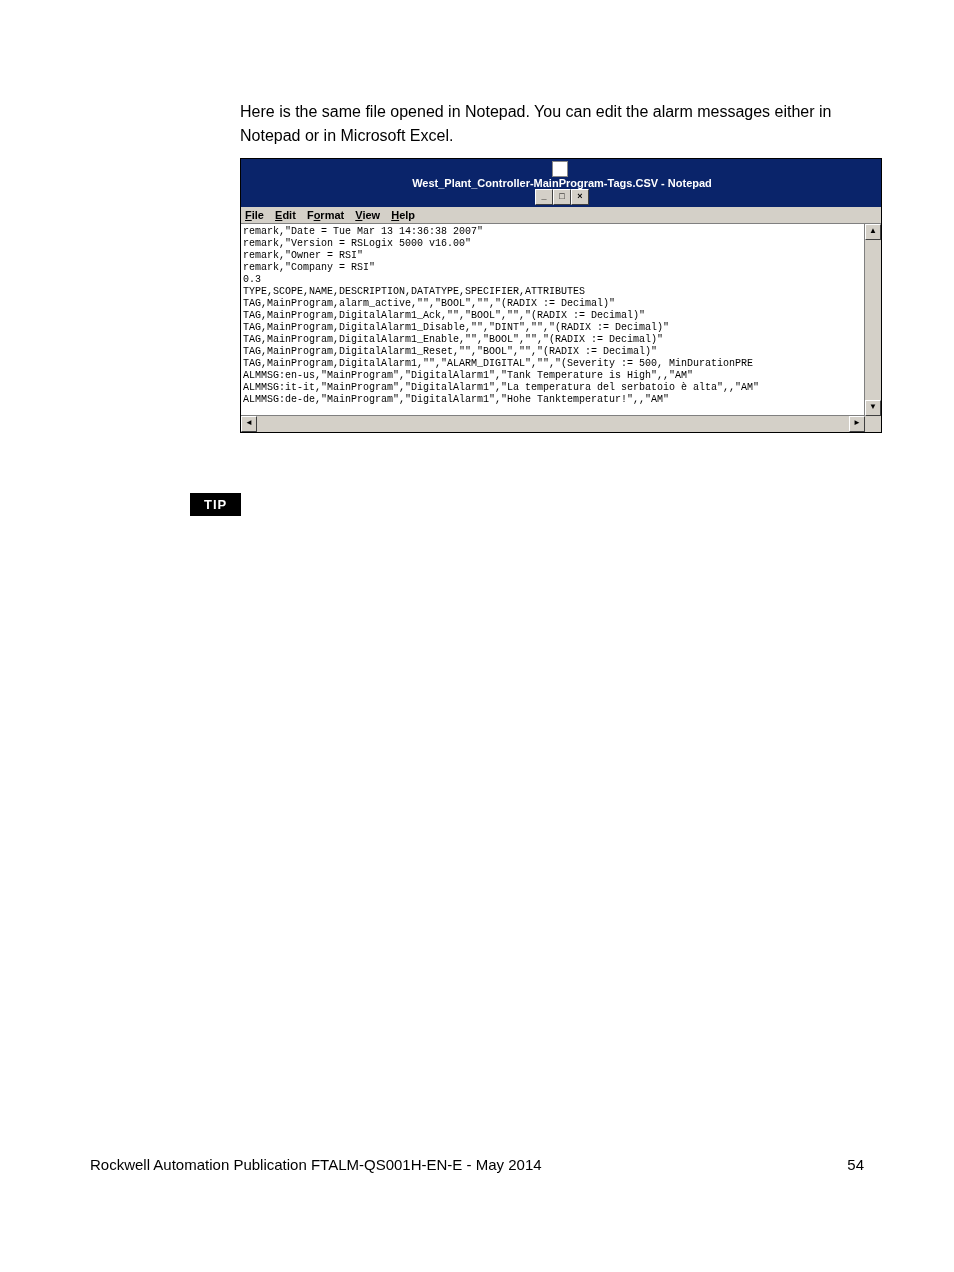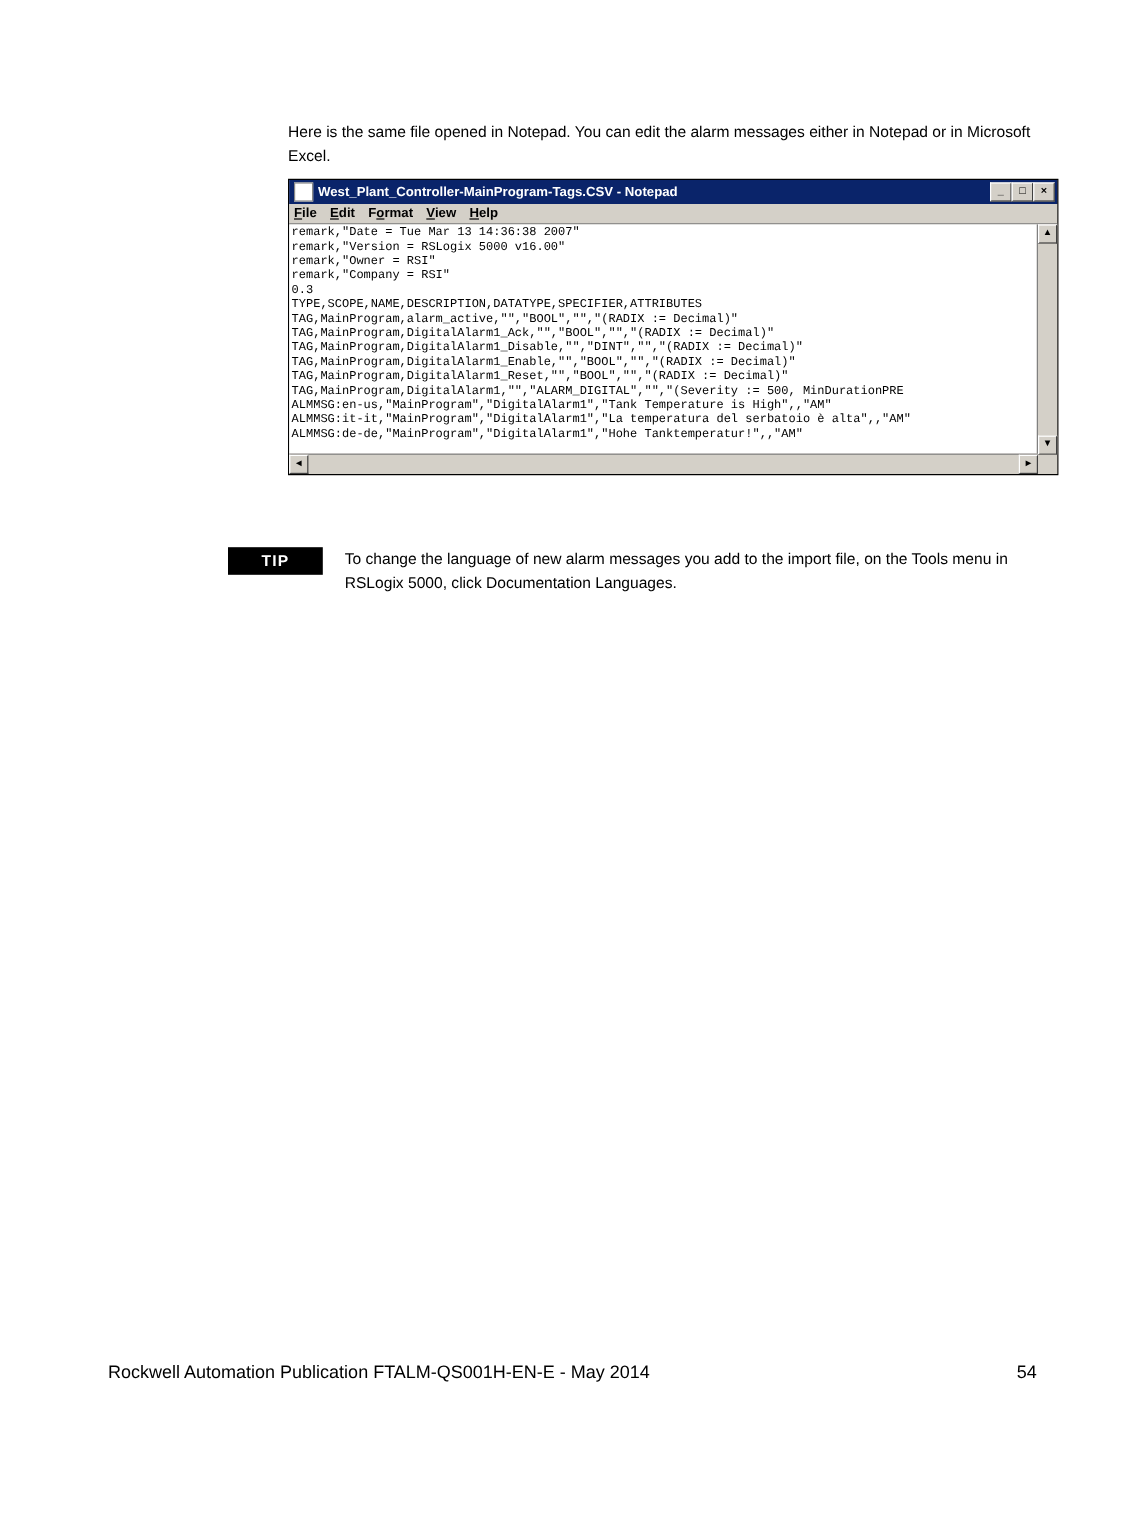--- a/index.html
+++ b/index.html
@@ -6,41 +6,42 @@
     margin: 0;
     padding: 0;
     background: #fff;
     font-family: Arial, sans-serif;
     width: 954px;
   }
   .page {
     padding: 100px 80px 60px 80px;
   }
   .intro {
-    font-size: 13px;
+    font-size: 16px;
     color: #000;
     margin: 0 0 10px 160px;
     line-height: 1.5;
   }
   .notepad-window {
     margin-left: 160px;
     width: 640px;
     border: 1px solid #000;
     background: #d4d0c8;
     font-family: 'Tahoma', sans-serif;
     font-size: 11px;
   }
   .titlebar {
     background: #0a246a;
     color: #fff;
     display: flex;
     align-items: center;
     padding: 2px 2px 2px 4px;
     font-weight: bold;
     font-size: 11px;
+    flex-direction: column;
   }
   .titlebar-icon {
     width: 14px;
     height: 14px;
     background: #fff;
     margin-right: 4px;
     display: inline-block;
     border: 1px solid #888;
   }
   .titlebar-title { flex: 1; }
@@ -135,21 +136,21 @@
     margin: 60px 0 0 110px;
     display: flex;
     align-items: flex-start;
     gap: 18px;
   }
   .tip-badge {
     background: #000;
     color: #fff;
     font-weight: bold;
     font-size: 13px;
-    padding: 4px 28px;
+    padding: 4px 14px;
     letter-spacing: 1px;
   }
   .tip-text {
     font-size: 13px;
     color: #000;
     line-height: 1.5;
     max-width: 620px;
   }
   .footer {
     margin-top: 640px;
@@ -206,20 +207,19 @@
       <div class="hscroll">
         <div class="scroll-btn">◄</div>
         <div class="scroll-btn">►</div>
       </div>
       <div class="corner"></div>
     </div>
   </div>
 
   <div class="tip-row">
     <div class="tip-badge">TIP</div>
-    <div class="tip-text">To change the language of new alarm messages you add to the import file, on the Tools menu in RSLogix 5000, click Documentation Languages.</div>
   </div>
 
   <div class="footer">
     <span>Rockwell Automation Publication FTALM-QS001H-EN-E - May 2014</span>
     <span>54</span>
   </div>
 </div>
 
 </body></html>

